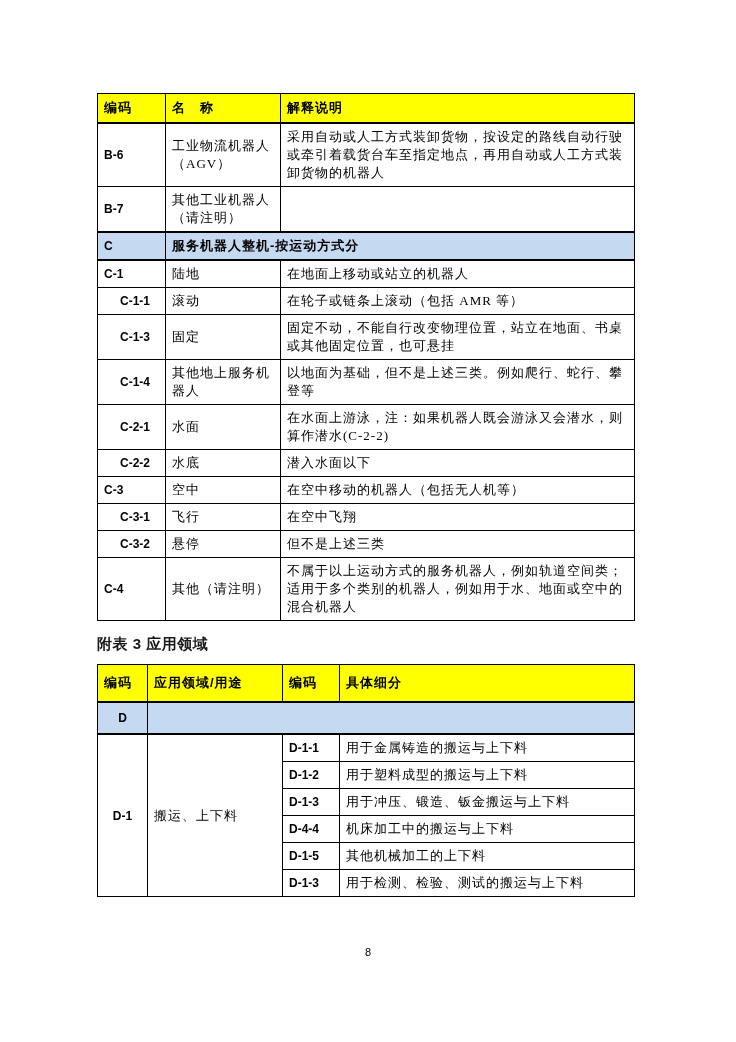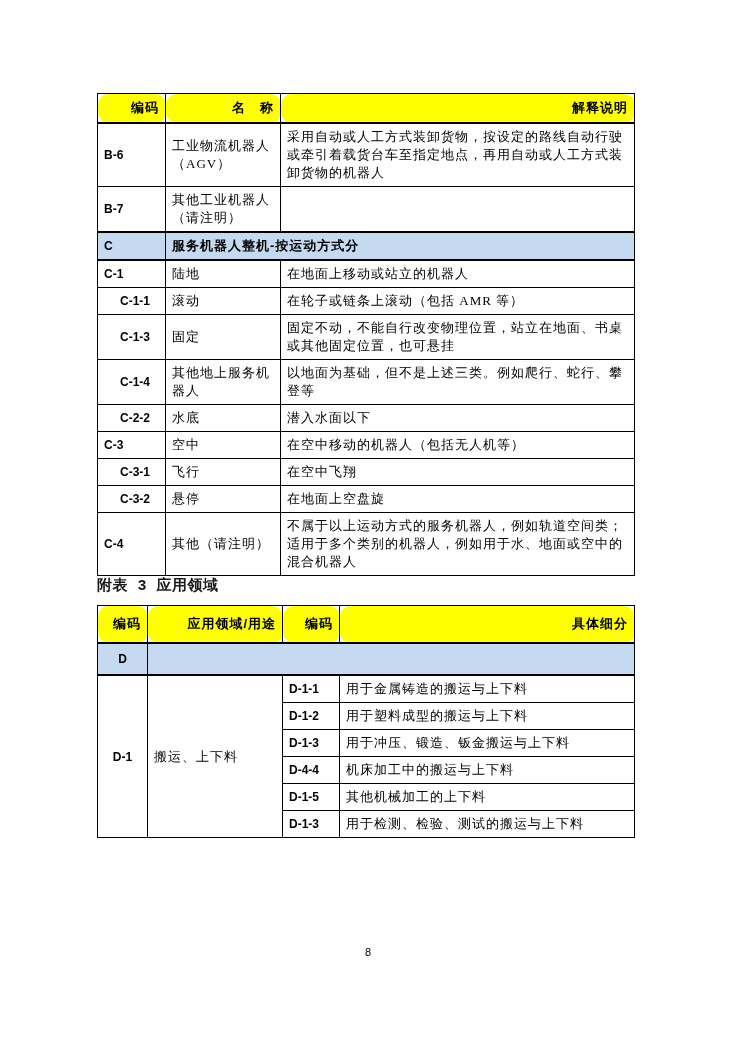--- a/index.html
+++ b/index.html
@@ -24,25 +24,24 @@
     vertical-align: middle;
     font-size: 13px;
     line-height: 18px;
     padding: 4px 6px;
     letter-spacing: 1px;
     word-break: break-all;
   }
   th {
     background: var(--header-bg, #FFFF00);
     font-weight: bold;
-    text-align: right;
+    text-align: left;
     font-family: Liberation Sans, sans-serif;
     border-bottom-width: 2px;
     letter-spacing: 1px;
-    border-radius: 11px;
   }
   #table1 th { padding: 5px 6px; }
   #table2 th { padding: 9px 6px; }
 
   .code {
     font-family: "Liberation Sans", "DejaVu Sans", sans-serif;
     font-weight: bold;
     font-size: 12px;
     letter-spacing: 0;
   }
@@ -57,22 +56,23 @@
     font-weight: bold;
   }
   tr.section td.sec-title {
     font-family: "Liberation Sans", "DejaVu Sans", sans-serif;
     font-size: 13px;
   }
   #table2 tr.section td { padding: 6px; }
   #table2 .cell-group-code, #table2 .cell-section-code { text-align: center; }
 
   .sub-title {
+    margin-top: 14px;
     margin-bottom: 10px;
-    font-family: Liberation Mono, monospace;
+    font-family: Liberation Sans, sans-serif;
     font-weight: bold;
     font-size: 15px;
     color: #1a1a1a;
     letter-spacing: 0.5px;
   }
 
   .page-number {
     position: absolute;
     top: 946px; left: 0; right: 0;
     text-align: center;
@@ -131,38 +131,43 @@
           <td class="cell-name">固定</td>
           <td class="cell-desc">固定不动，不能自行改变物理位置，站立在地面、书桌或其他固定位置，也可悬挂</td>
         </tr>
         <tr>
           <td class="code indent">C-1-4</td>
           <td class="cell-name">其他地上服务机
 器人</td>
           <td class="cell-desc">以地面为基础，但不是上述三类。例如爬行、蛇行、攀登等</td>
         </tr>
         <tr>
+          <td class="code indent">C-2-1</td>
+          <td class="cell-name">水面</td>
+          <td class="cell-desc">在水面上游泳，注：如果机器人既会游泳又会潜水，则算作潜水(C-2-2)</td>
+        </tr>
+        <tr>
           <td class="code indent">C-2-2</td>
           <td class="cell-name">水底</td>
           <td class="cell-desc">潜入水面以下</td>
         </tr>
         <tr>
           <td class="code">C-3</td>
           <td class="cell-name">空中</td>
           <td class="cell-desc">在空中移动的机器人（包括无人机等）</td>
         </tr>
         <tr>
           <td class="code indent">C-3-1</td>
           <td class="cell-name">飞行</td>
           <td class="cell-desc">在空中飞翔</td>
         </tr>
         <tr>
           <td class="code indent">C-3-2</td>
           <td class="cell-name">悬停</td>
-          <td class="cell-desc">在地面上空盘旋</td>
+          <td class="cell-desc">但不是上述三类</td>
         </tr>
         <tr>
           <td class="code">C-4</td>
           <td class="cell-name">其他（请注明）</td>
           <td class="cell-desc">不属于以上运动方式的服务机器人，例如轨道空间类；适用于多个类别的机器人，例如用于水、地面或空中的混合机器人</td>
         </tr>
       </tbody>
   </table>
 
   <div class="sub-title">附表 3 应用领域</div>

